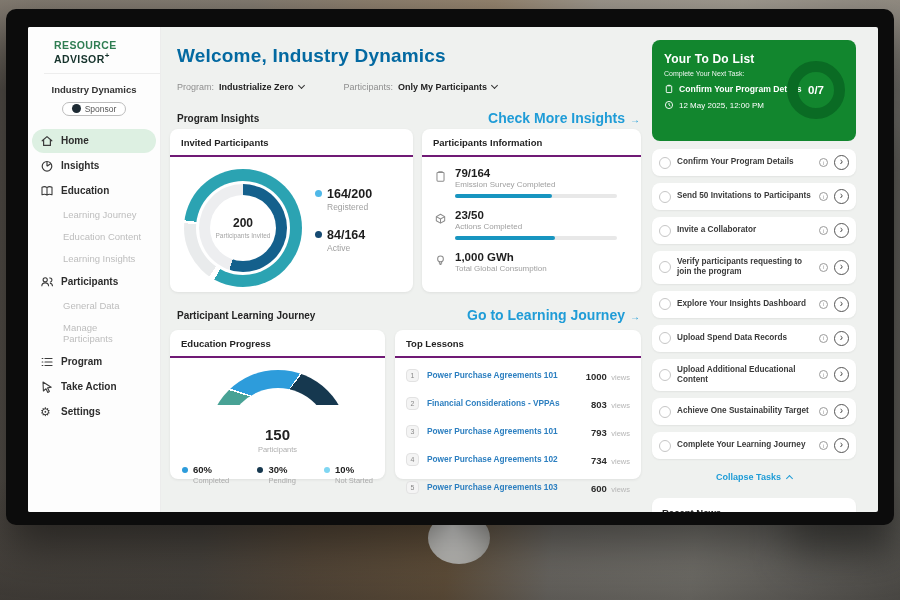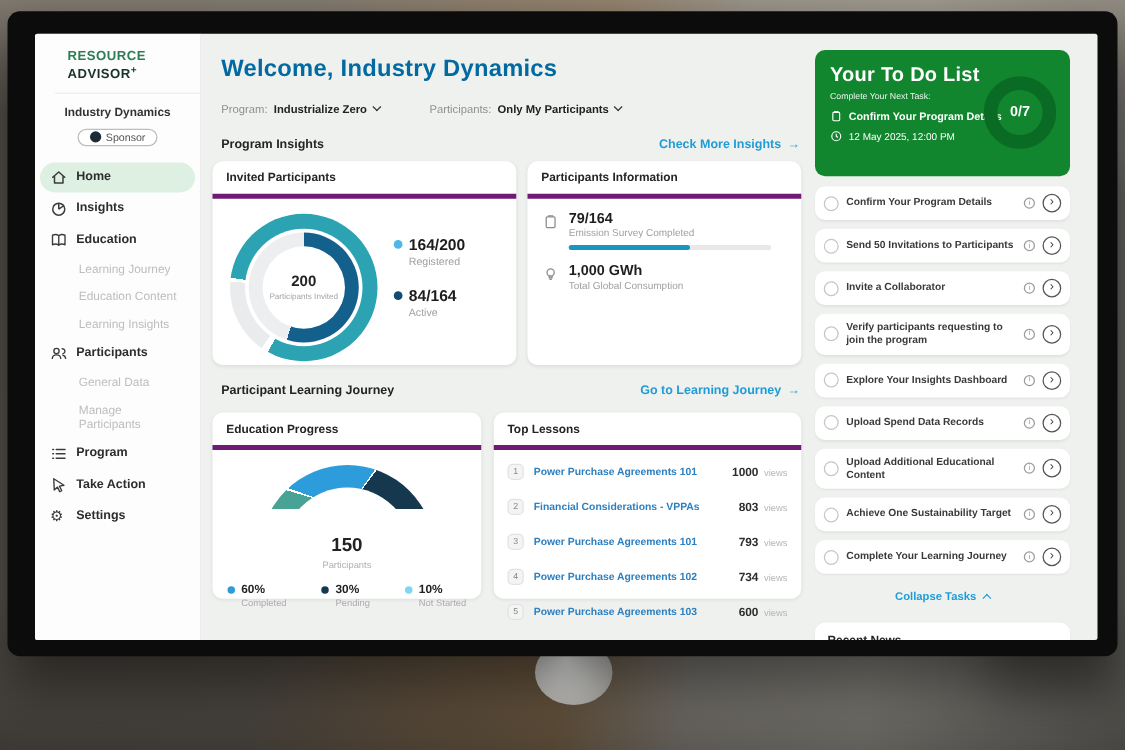--- a/index.html
+++ b/index.html
@@ -52,25 +52,25 @@
   .filters { position:absolute; left:16px; top:55px; display:flex; gap:40px; align-items:center; }
   .fgroup { display:flex; align-items:center; gap:5px; }
   .f-label { font-size:9px; color:#8f8f8f; }
   .f-value { font-size:9px; font-weight:bold; color:#222; }
   .chev-down { width:5px; height:5px; border-right:1.3px solid #333; border-bottom:1.3px solid #333;
     transform:rotate(45deg); margin-top:-3px; }
   .sec-row { position:absolute; left:16px; right:12px; display:flex; justify-content:space-between; align-items:center; }
   .sec-row.first { top:83px; }
   .sec-row.second { top:280px; }
   .sec-title { font-size:10px; font-weight:bold; color:#242424; }
-  .sec-link { font-size:10px; font-weight:bold; color:#1f9cd7; display:flex; gap:5px; align-items:center; cursor:pointer;text-align:center; }
+  .sec-link { font-size:14px; font-weight:bold; color:#1f9cd7; display:flex; gap:5px; align-items:center; cursor:pointer;text-align:center; }
   .arrow-right::before { content:"→"; font-size:10px; }
 
   .card { position:absolute; background:#fff; border-radius:8px; box-shadow:0 1px 3px rgba(0,0,0,.07); }
-  .card-title { font-size:9.5px; font-weight:bold; color:#242424; padding:8px 11px 7px; border-bottom:4px solid #701a75; }
+  .card-title { font-size:9.5px; font-weight:bold; color:#242424; padding:8px 11px 7px; border-bottom:2px solid #701a75; }
 
   .card.invited { left:9px; top:102px; width:243px; height:163px; }
   .invited-body { display:flex; padding:8px 8px 0 14px; }
   .donut { position:relative; width:118px; height:118px; margin-top:4px; flex:0 0 118px; }
   .donut-outer { position:absolute; inset:0; border-radius:50%;
     background:conic-gradient(from 212deg,#fff 0 .8%,#e9ebec .8% 17.4%,#fff 17.4% 18.2%,#2ba3b2 18.2% 99.2%,#fff 99.2% 100%); }
   .donut-gap { position:absolute; inset:12px; border-radius:50%; background:#fff; }
   .donut-inner { position:absolute; inset:15px; border-radius:50%;
     background:conic-gradient(from 0deg,#14608c 0 55%,#edeef0 55% 100%); }
   .donut-center { position:absolute; inset:26px; border-radius:50%; background:#fff;
@@ -120,21 +120,21 @@
     font-size:7px; color:#888; display:flex; align-items:center; justify-content:center; flex:0 0 13px; }
   .lesson-title { flex:1; margin-left:8px; font-size:8.3px; font-weight:bold; color:#2c7fc0; cursor:pointer; }
   .lesson-views { white-space:nowrap; }
   .lesson-count { font-size:9.5px; font-weight:bold; color:#2c2c2c; }
   .lesson-word { font-size:7.5px; color:#b5b5b5; }
 
   
   .rightcol { position:absolute; left:624px; top:0; width:204px; height:485px; }
   .todo-head { position:absolute; left:0; top:13px; width:204px; height:101px; border-radius:8px;
     background:#12862e; color:#fff; padding:12px 10px 0 12px; }
-  .todo-title { font-size:16px; font-weight:bold; letter-spacing:.2px; }
+  .todo-title { font-size:12px; font-weight:bold; letter-spacing:.2px; }
   .todo-sub { font-size:7px; margin-top:4px; opacity:.92; }
   .todo-next { display:flex; align-items:center; gap:5px; margin-top:7px; font-size:8.6px; font-weight:bold; }
   .todo-due { display:flex; align-items:center; gap:5px; margin-top:6px; font-size:8px; }
   .todo-ic { width:10px; height:10px; color:#fff; flex:0 0 10px; }
   .todo-ic svg { width:10px; height:10px; }
   .todo-ring { position:absolute; right:11px; top:21px; width:58px; height:58px; border-radius:50%;
     border:11px solid #0a6b24; display:flex; align-items:center; justify-content:center; }
   .todo-count { font-size:11.5px; font-weight:bold; color:#fff; }
 
   .tasks { position:absolute; left:0; top:122px; width:204px; display:flex; flex-direction:column; gap:7px; }
@@ -315,20 +315,32 @@
                 </svg></span>
           <div>
             <div class="stat-val">79/164</div>
             <div class="stat-lab">Emission Survey Completed</div>
             <div class="pbar">
                   <div class="pbar-fill" style="width:60%"></div>
                 </div>
           </div>
         </div>
         <div class="stat">
+          <span class="stat-icon"><svg viewBox="0 0 14 14" fill="none" stroke="currentColor" stroke-width="1.1" stroke-linejoin="round">
+                  <path d="M2.5 5 L7 2.5 L11.5 5 L7 7.5 Z M2.5 5 V9.5 L7 12 V7.5 M11.5 5 V9.5 L7 12"></path>
+                </svg></span>
+          <div>
+            <div class="stat-val">23/50</div>
+            <div class="stat-lab">Actions Completed</div>
+            <div class="pbar">
+                  <div class="pbar-fill" style="width:62%"></div>
+                </div>
+          </div>
+        </div>
+        <div class="stat">
           <span class="stat-icon"><svg viewBox="0 0 14 14" fill="none" stroke="currentColor" stroke-width="1.1">
                   <circle cx="7" cy="5.3" r="3.1"></circle>
                   <path d="M5.8 8.2 V10 H8.2 V8.2 M6 11.3 H8"></path>
                 </svg></span>
           <div>
             <div class="stat-val">1,000 GWh</div>
             <div class="stat-lab">Total Global Consumption</div>
           </div>
         </div>
       </div>

